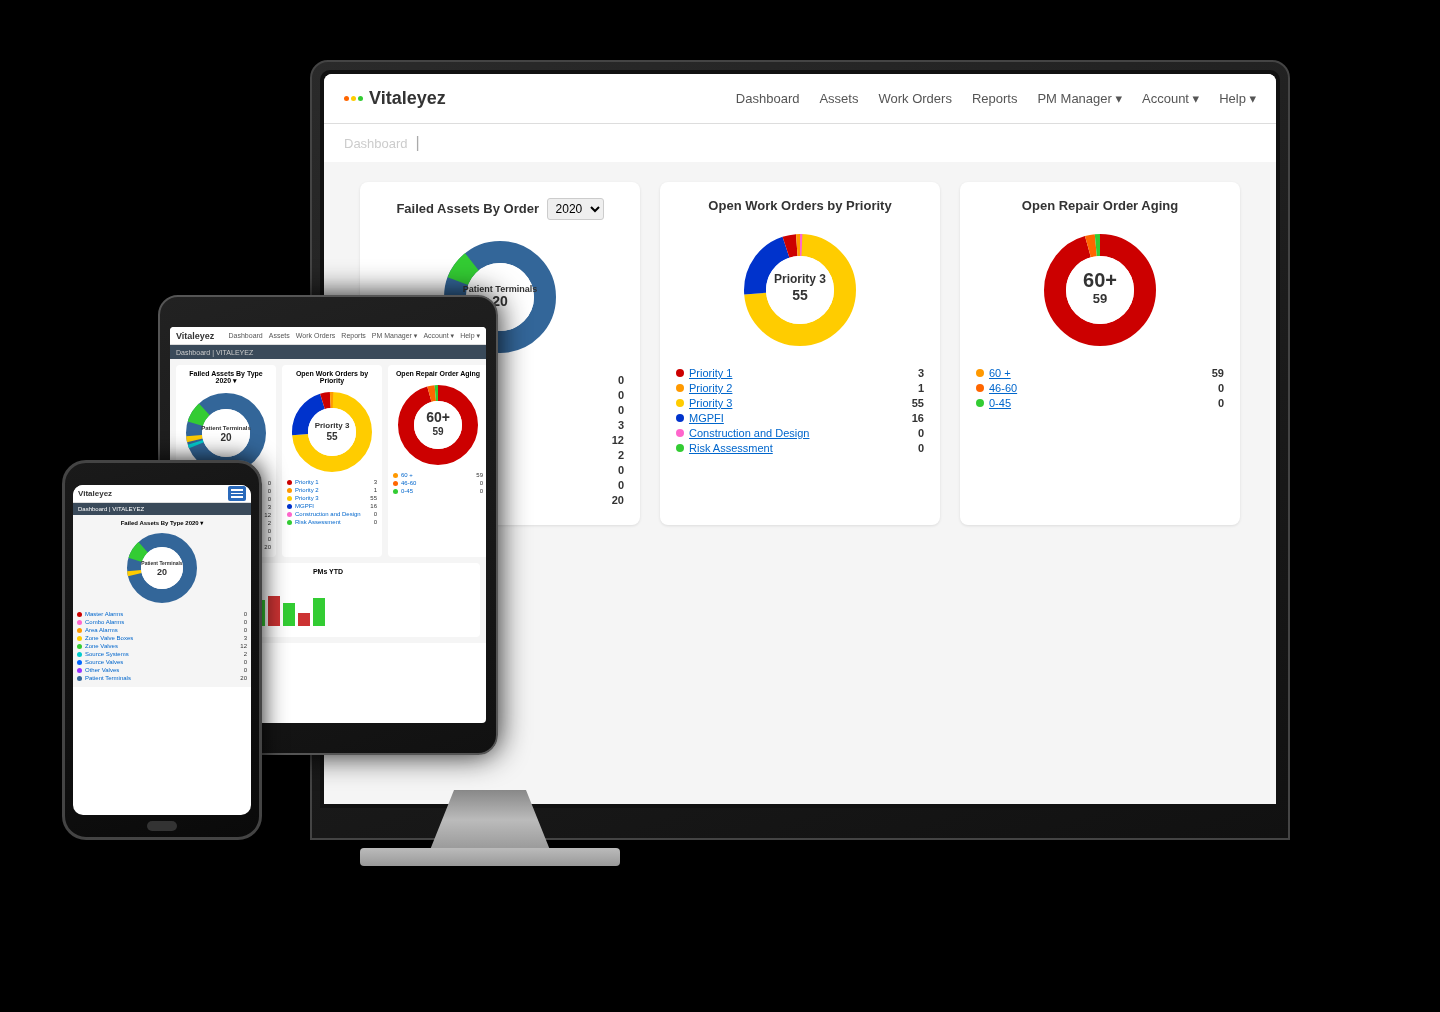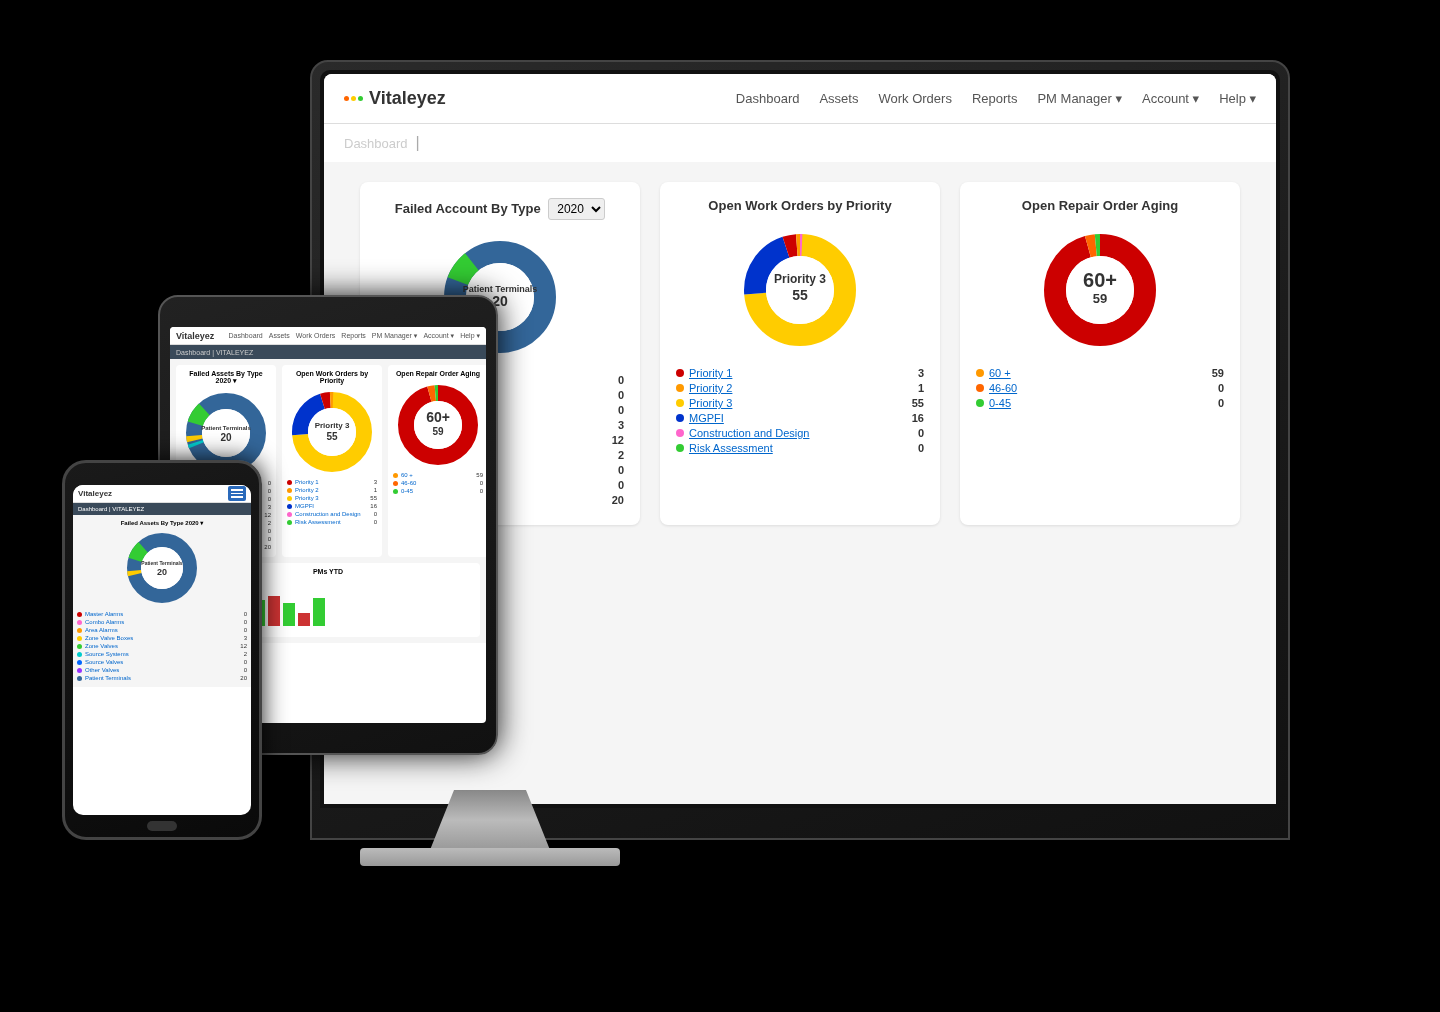--- a/index.html
+++ b/index.html
@@ -321,21 +321,21 @@
         <span class="breadcrumb-text">Dashboard</span>
         <span class="breadcrumb-sep">|</span>
         <span class="breadcrumb-current">VITALEYEZ</span>
       </div>
 
       <div class="dashboard-content">
         <div class="charts-row">
 
           <div class="chart-section">
             <div class="chart-title">
-              <span>Failed Account By Type</span>
+              <span>Failed Assets By Order</span>
               <select class="year-select">
                 <option>2020</option>
                 <option>2019</option>
                 <option>2018</option>
               </select>
             </div>
             <div class="donut-container">
               <svg class="donut-svg" viewBox="0 0 130 130">
 
                 <circle cx="65" cy="65" r="45" fill="none" stroke="#336699" stroke-width="22" stroke-dasharray="283 0" stroke-dashoffset="0" transform="rotate(-90 65 65)"></circle>

